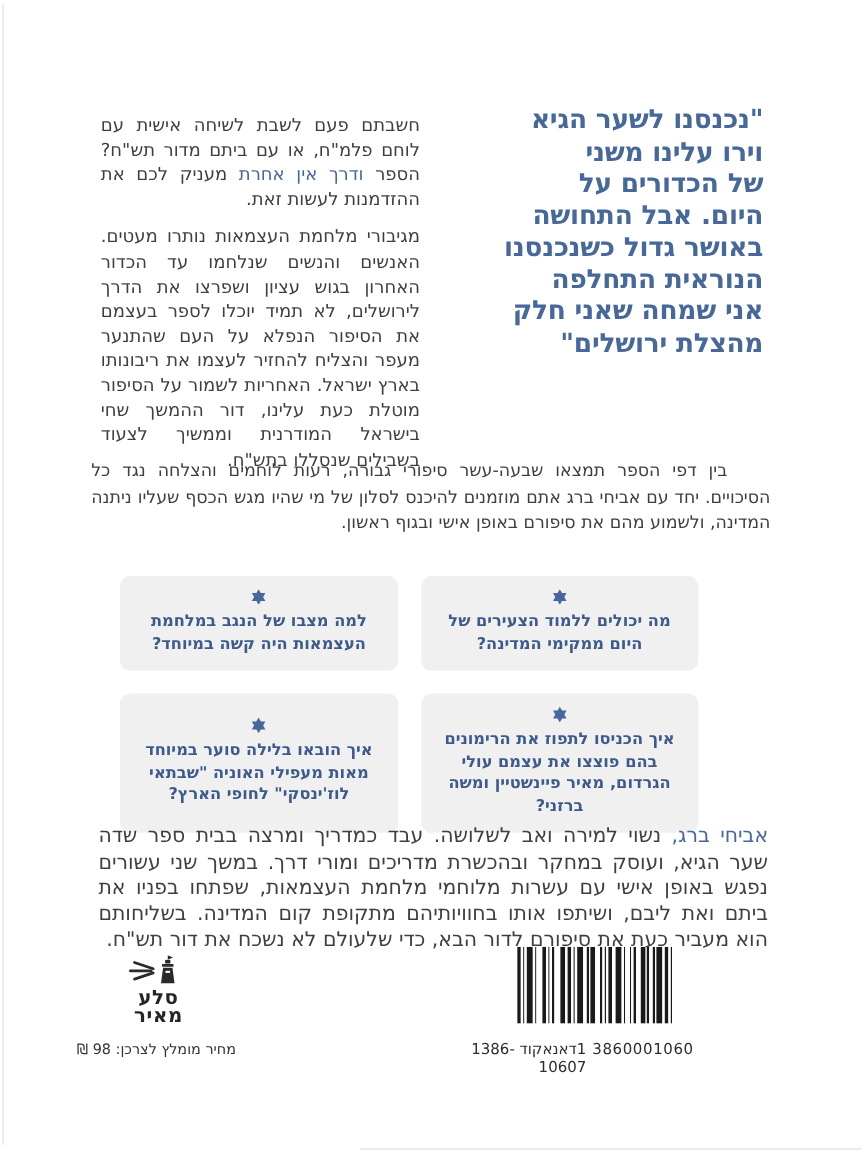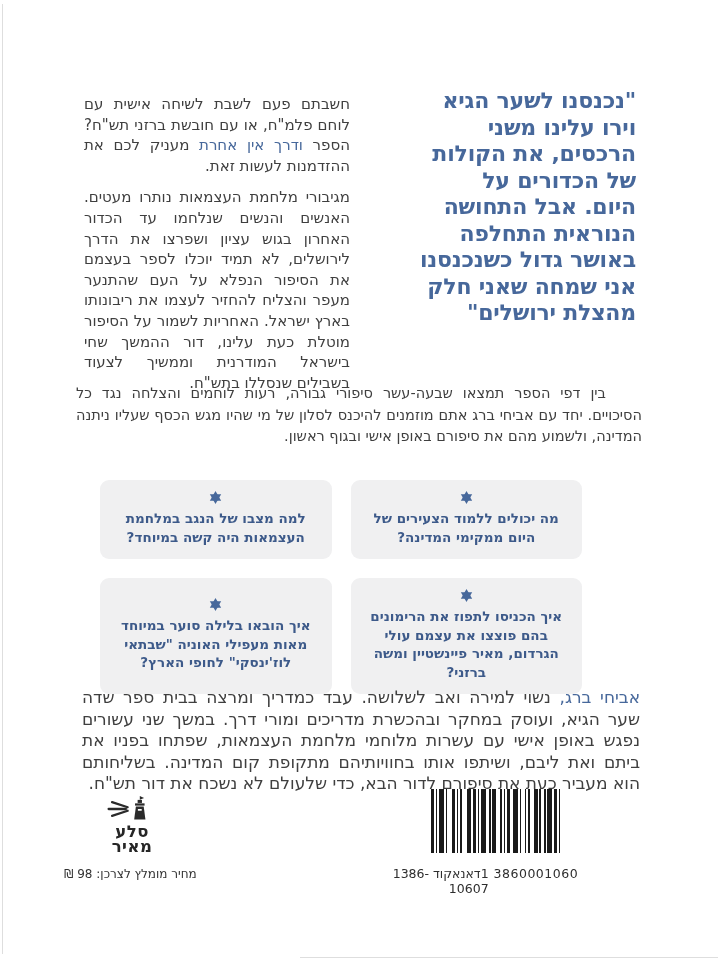--- a/index.html
+++ b/index.html
@@ -82,30 +82,29 @@
 </head>
 <body>
 
 <div class="edge-left"></div>
 <div class="edge-bottom"></div>
 
 <div class="top-section">
   <div class="quote-block">
     <div class="quote-line">"נכנסנו לשער הגיא</div>
     <div class="quote-line">וירו עלינו משני</div>
-    <div class="quote-line">הרכסים, את הקולות</div>
     <div class="quote-line">של הכדורים על</div>
     <div class="quote-line">היום. אבל התחושה</div>
+    <div class="quote-line">באושר גדול כשנכנסנו</div>
     <div class="quote-line">הנוראית התחלפה</div>
-    <div class="quote-line">באושר גדול כשנכנסנו</div>
     <div class="quote-line">אני שמחה שאני חלק</div>
     <div class="quote-line">מהצלת ירושלים"</div>
   </div>
   <div class="intro-col">
-    <p><span>חשבתם פעם לשבת לשיחה אישית עם לוחם פלמ"ח, או עם חובשת ברזני תש"ח? הספר </span><span class="hl">ודרך אין אחרת</span><span> מעניק לכם את ההזדמנות לעשות זאת.</span></p>
+    <p><span>חשבתם פעם לשבת לשיחה אישית עם לוחם פלמ"ח, או עם ביתם מדור תש"ח? הספר </span><span class="hl">ודרך אין אחרת</span><span> מעניק לכם את ההזדמנות לעשות זאת.</span></p>
     <p>מגיבורי מלחמת העצמאות נותרו מעטים. האנשים והנשים שנלחמו עד הכדור האחרון בגוש עציון ושפרצו את הדרך לירושלים, לא תמיד יוכלו לספר בעצמם את הסיפור הנפלא על העם שהתנער מעפר והצליח להחזיר לעצמו את ריבונותו בארץ ישראל. האחריות לשמור על הסיפור מוטלת כעת עלינו, דור ההמשך שחי בישראל המודרנית וממשיך לצעוד בשבילים שנסללו בתש"ח.</p>
   </div>
 </div>
 
 <p class="para3">בין דפי הספר תמצאו שבעה-עשר סיפורי גבורה, רעות לוחמים והצלחה נגד כל הסיכויים. יחד עם אביחי ברג אתם מוזמנים להיכנס לסלון של מי שהיו מגש הכסף שעליו ניתנה המדינה, ולשמוע מהם את סיפורם באופן אישי ובגוף ראשון.</p>
 
 <div class="qgrid">
   <div class="qbox">
     <svg class="qstar" width="13" height="13" viewBox="0 0 14 14">
       <polygon points="7,0 13.1,10.6 0.9,10.6" fill="#47689b"></polygon>

